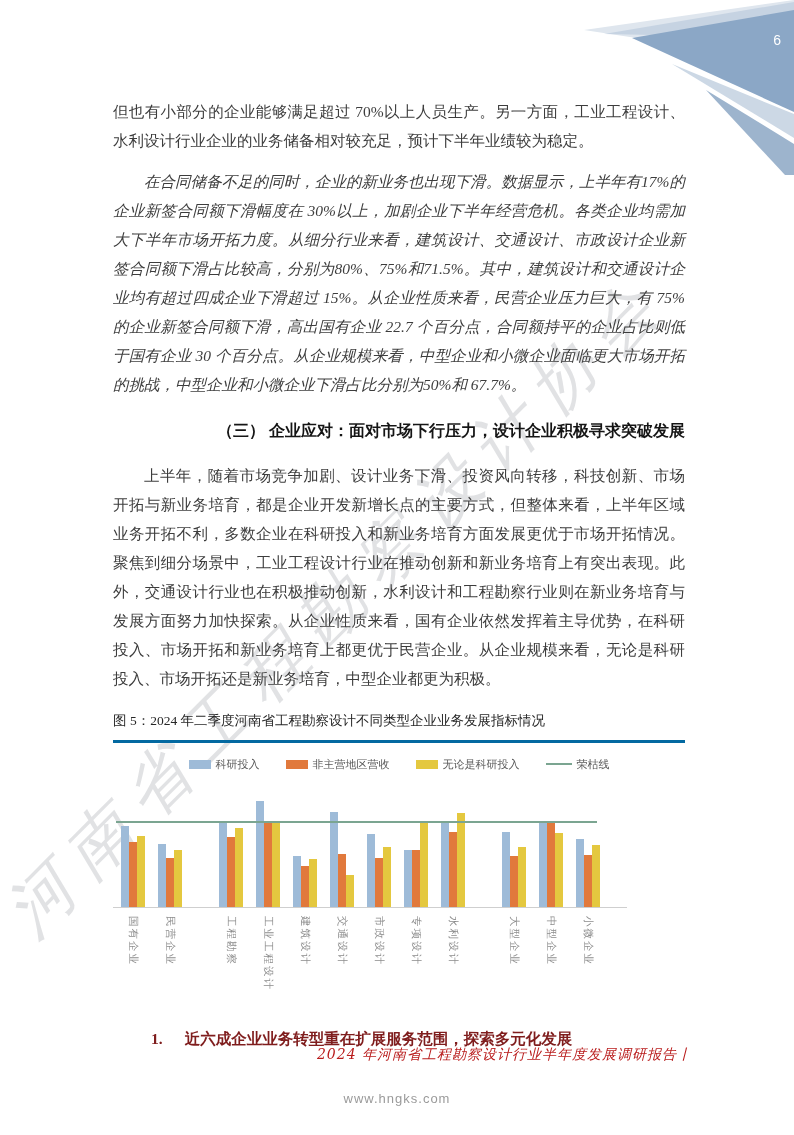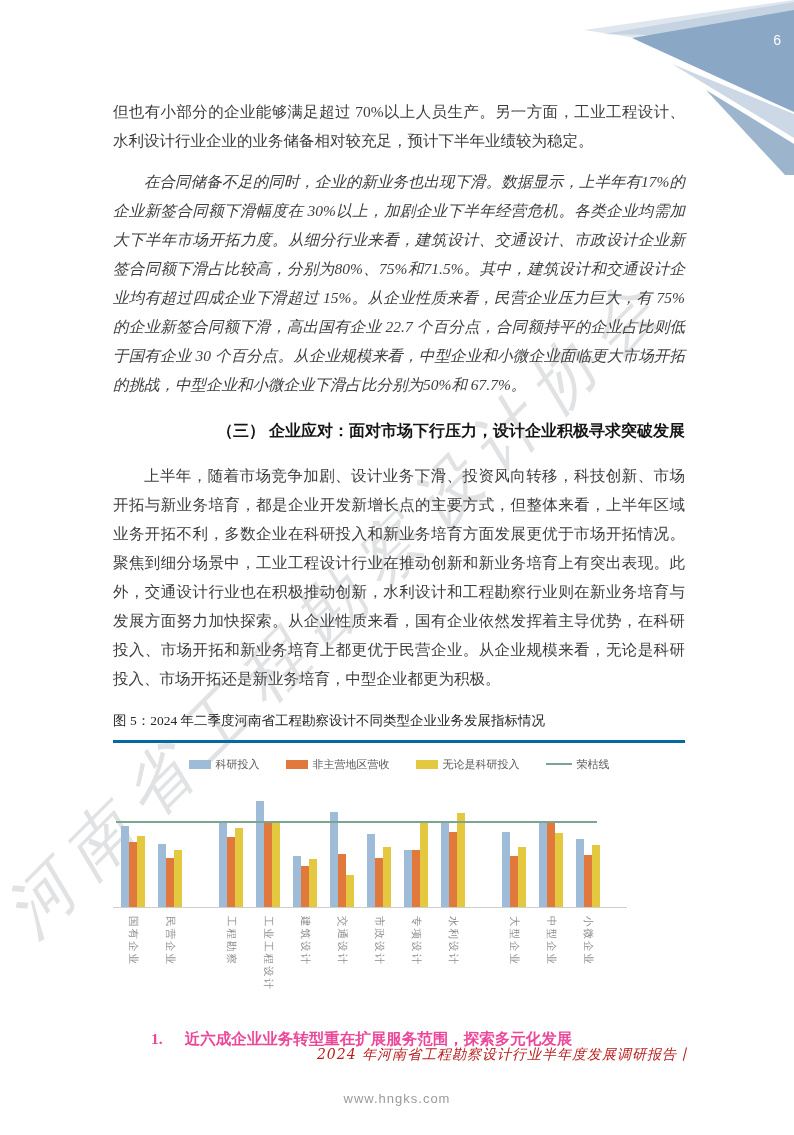--- a/index.html
+++ b/index.html
@@ -64,21 +64,21 @@
   .bar{width:8px;}
   .baseline{position:absolute;left:0;right:-14px;top:120px;border-top:1px solid #cfcfcf;}
   .threshold{position:absolute;left:3px;right:16px;border-top:2.5px solid;z-index:2;}
   .xlabel{
     writing-mode:vertical-rl;text-orientation:sideways;
     font-size:10.5px;color:#8c8c8c;height:88px;margin-top:9px;
     letter-spacing:2px;line-height:11px;
   }
   
   .h-num{
-    font-weight:bold;color:#ec4899;font-size:15.5px;line-height:22px;
+    font-weight:bold;color:#7f1d1d;font-size:15.5px;line-height:22px;
     margin:24px 0 0 38px;text-align:left;
   }
   .h-num .no{margin-right:22px;}
   
   .footer-title{
     position:absolute;top:1046px;right:102px;z-index:1;
     font-style:italic;font-size:14px;color:#b91c1c;letter-spacing:1px;
     font-family:"DejaVu Serif",serif;
   }
   .footer-url{

